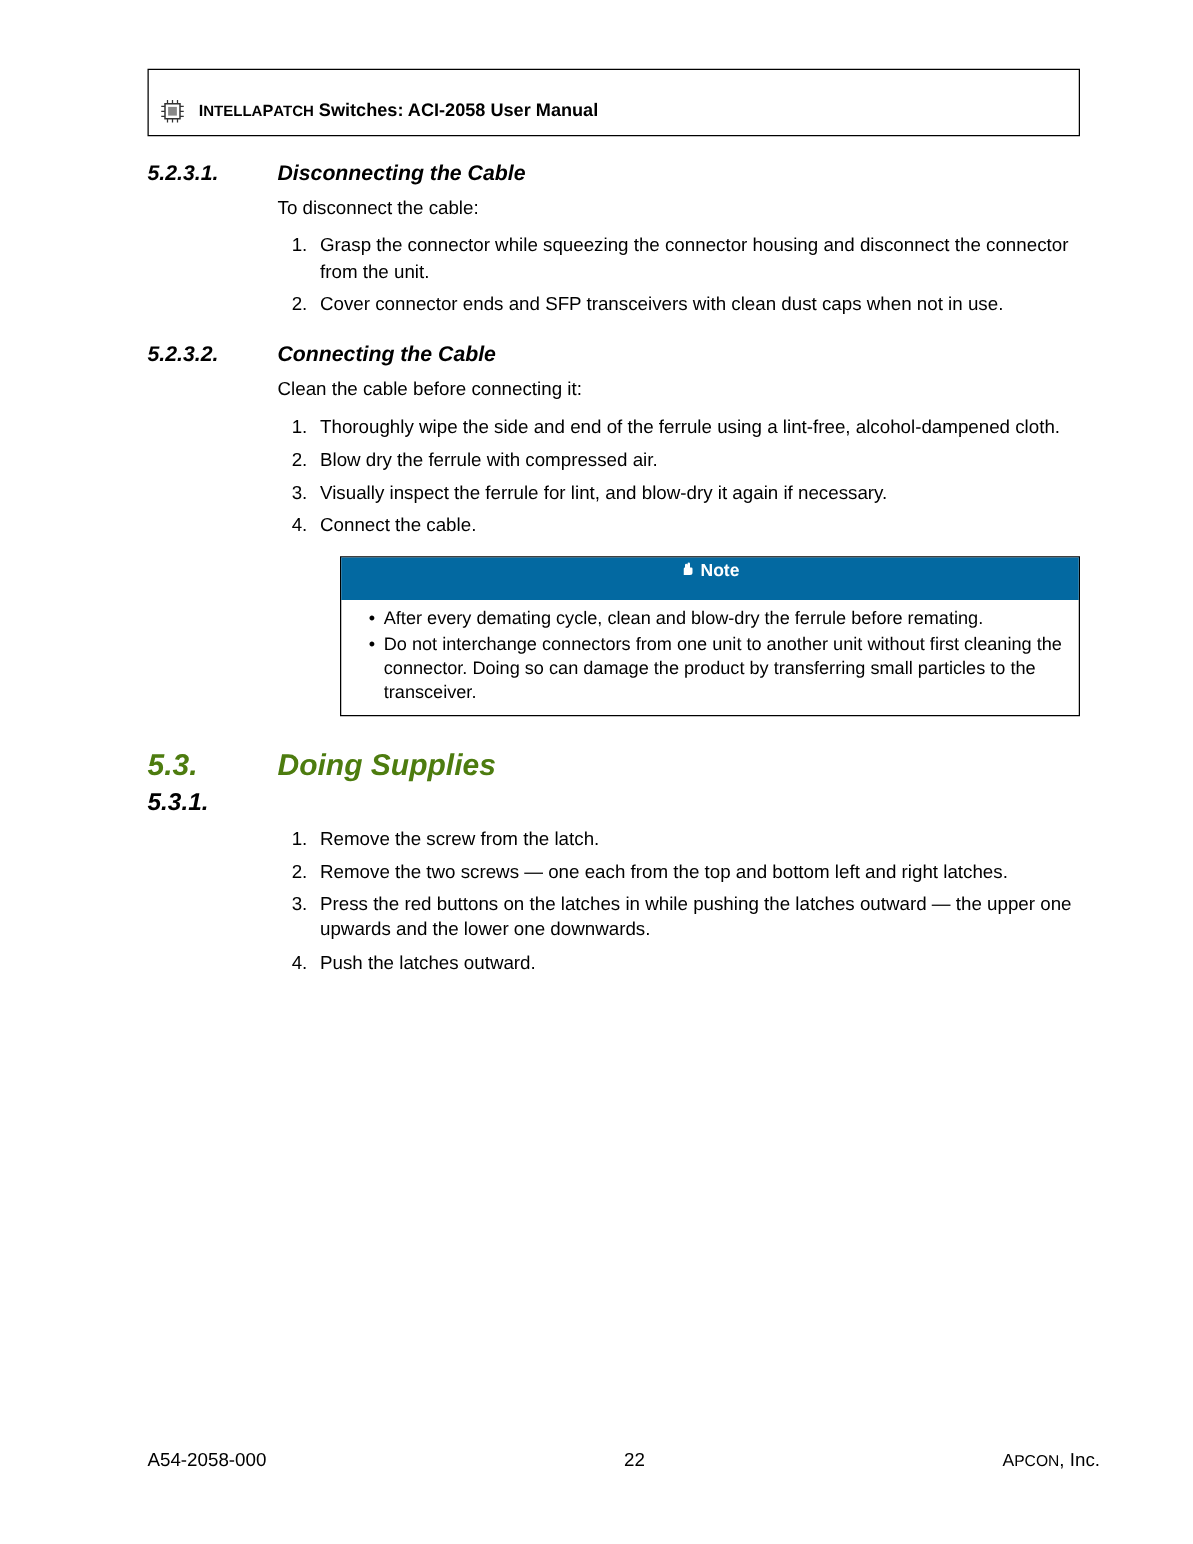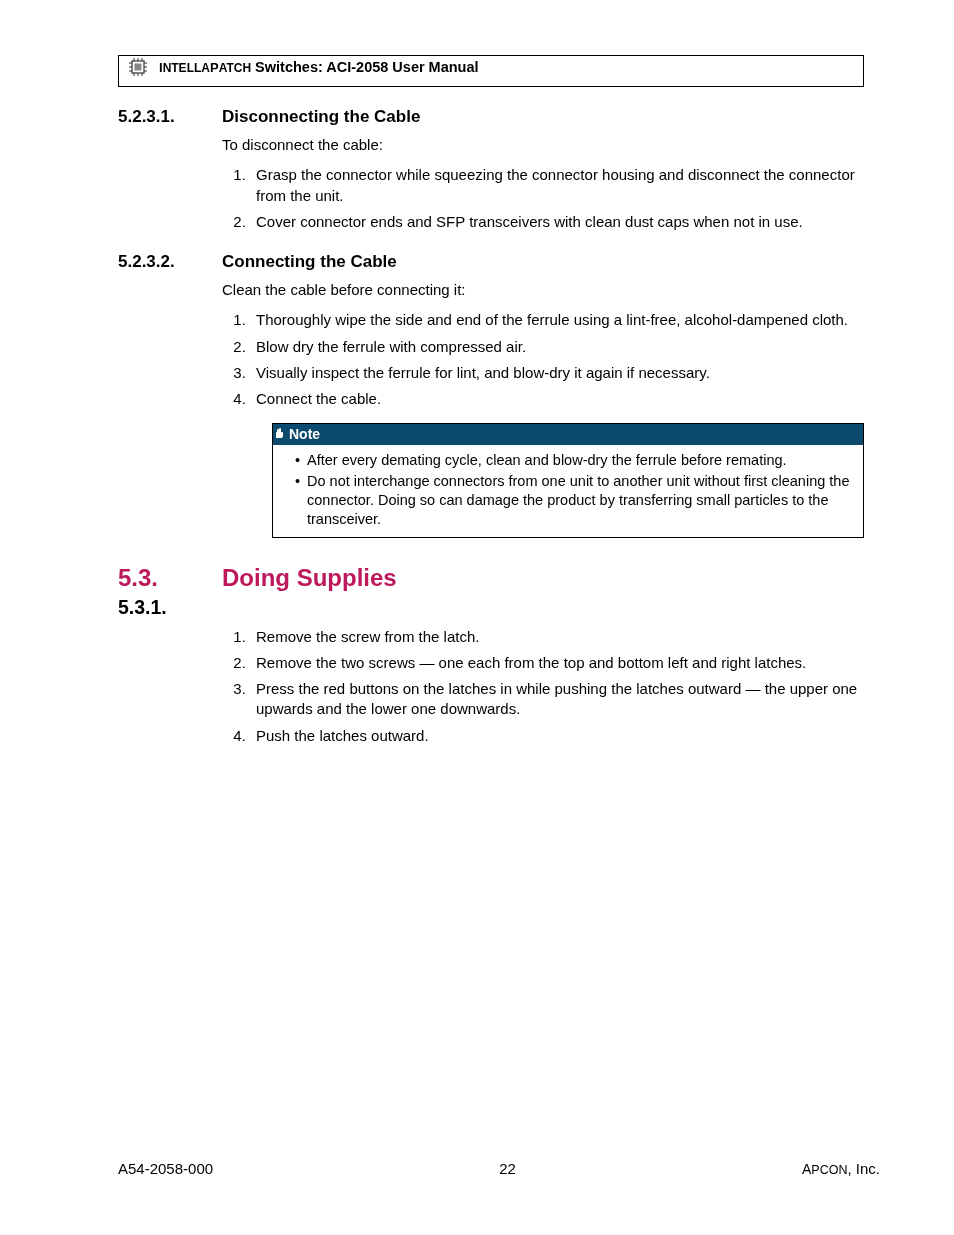--- a/index.html
+++ b/index.html
@@ -13,49 +13,50 @@
     position: relative;
     box-sizing: border-box;
   }
   .page {
     padding: 55px 90px 40px 118px;
     box-sizing: border-box;
     width: 100%;
   }
   .header-box {
     border: 1px solid #000;
-    padding: 0 10px 8px 8px;
+    padding: 22px 10px 8px 8px;
     display: flex;
     align-items: center;
     gap: 10px;
     margin-bottom: 8px;
   }
   .chip-icon svg {
     display: block;
   }
   .header-text {
     font-size: 14.5px;
     font-weight: bold;
   }
 
   .sec {
     display: flex;
     gap: 0;
     margin-bottom: 8px;
+    font-style: italic;
   }
   .sec-num {
     font-weight: bold;
     width: 104px;
     flex-shrink: 0;
   }
   .sec-title {
     font-weight: bold;
   }
   .h4 { font-size: 17px; color: #000; margin-top: 20px; }
-  .h2 { font-size: 24px; color: #be185d; margin-top: 26px; margin-bottom: 4px;}
+  .h2 { font-size: 24px; color: #4d7c0f; margin-top: 26px; margin-bottom: 4px;}
   .h3 { font-size: 19.5px; color: #000; margin-top: 2px; gap: 16px; }
 
   .body-text {
     margin-left: 104px;
     font-size: 15px;
     line-height: 1.35;
   }
   .para {
     margin: 6px 0 10px 0;
   }
@@ -69,25 +70,25 @@
     line-height: 1.35;
   }
 
   .note-box {
     margin-left: 154px;
     margin-top: 14px;
     border: 1px solid #000;
     font-size: 14.5px;
   }
   .note-head {
-    background: #0c4a6e;
+    background: #0369a1;
     color: #fff;
     font-weight: bold;
-    text-align: left;
-    padding: 2px 0 3px 0;
+    text-align: center;
+    padding: 2px 0 16px 0;
     font-size: 14px;
   }
   .note-head-inner {
     display: inline-flex;
     align-items: center;
     gap: 4px;
   }
   .note-body {
     padding: 4px 8px 6px 8px;
   }

